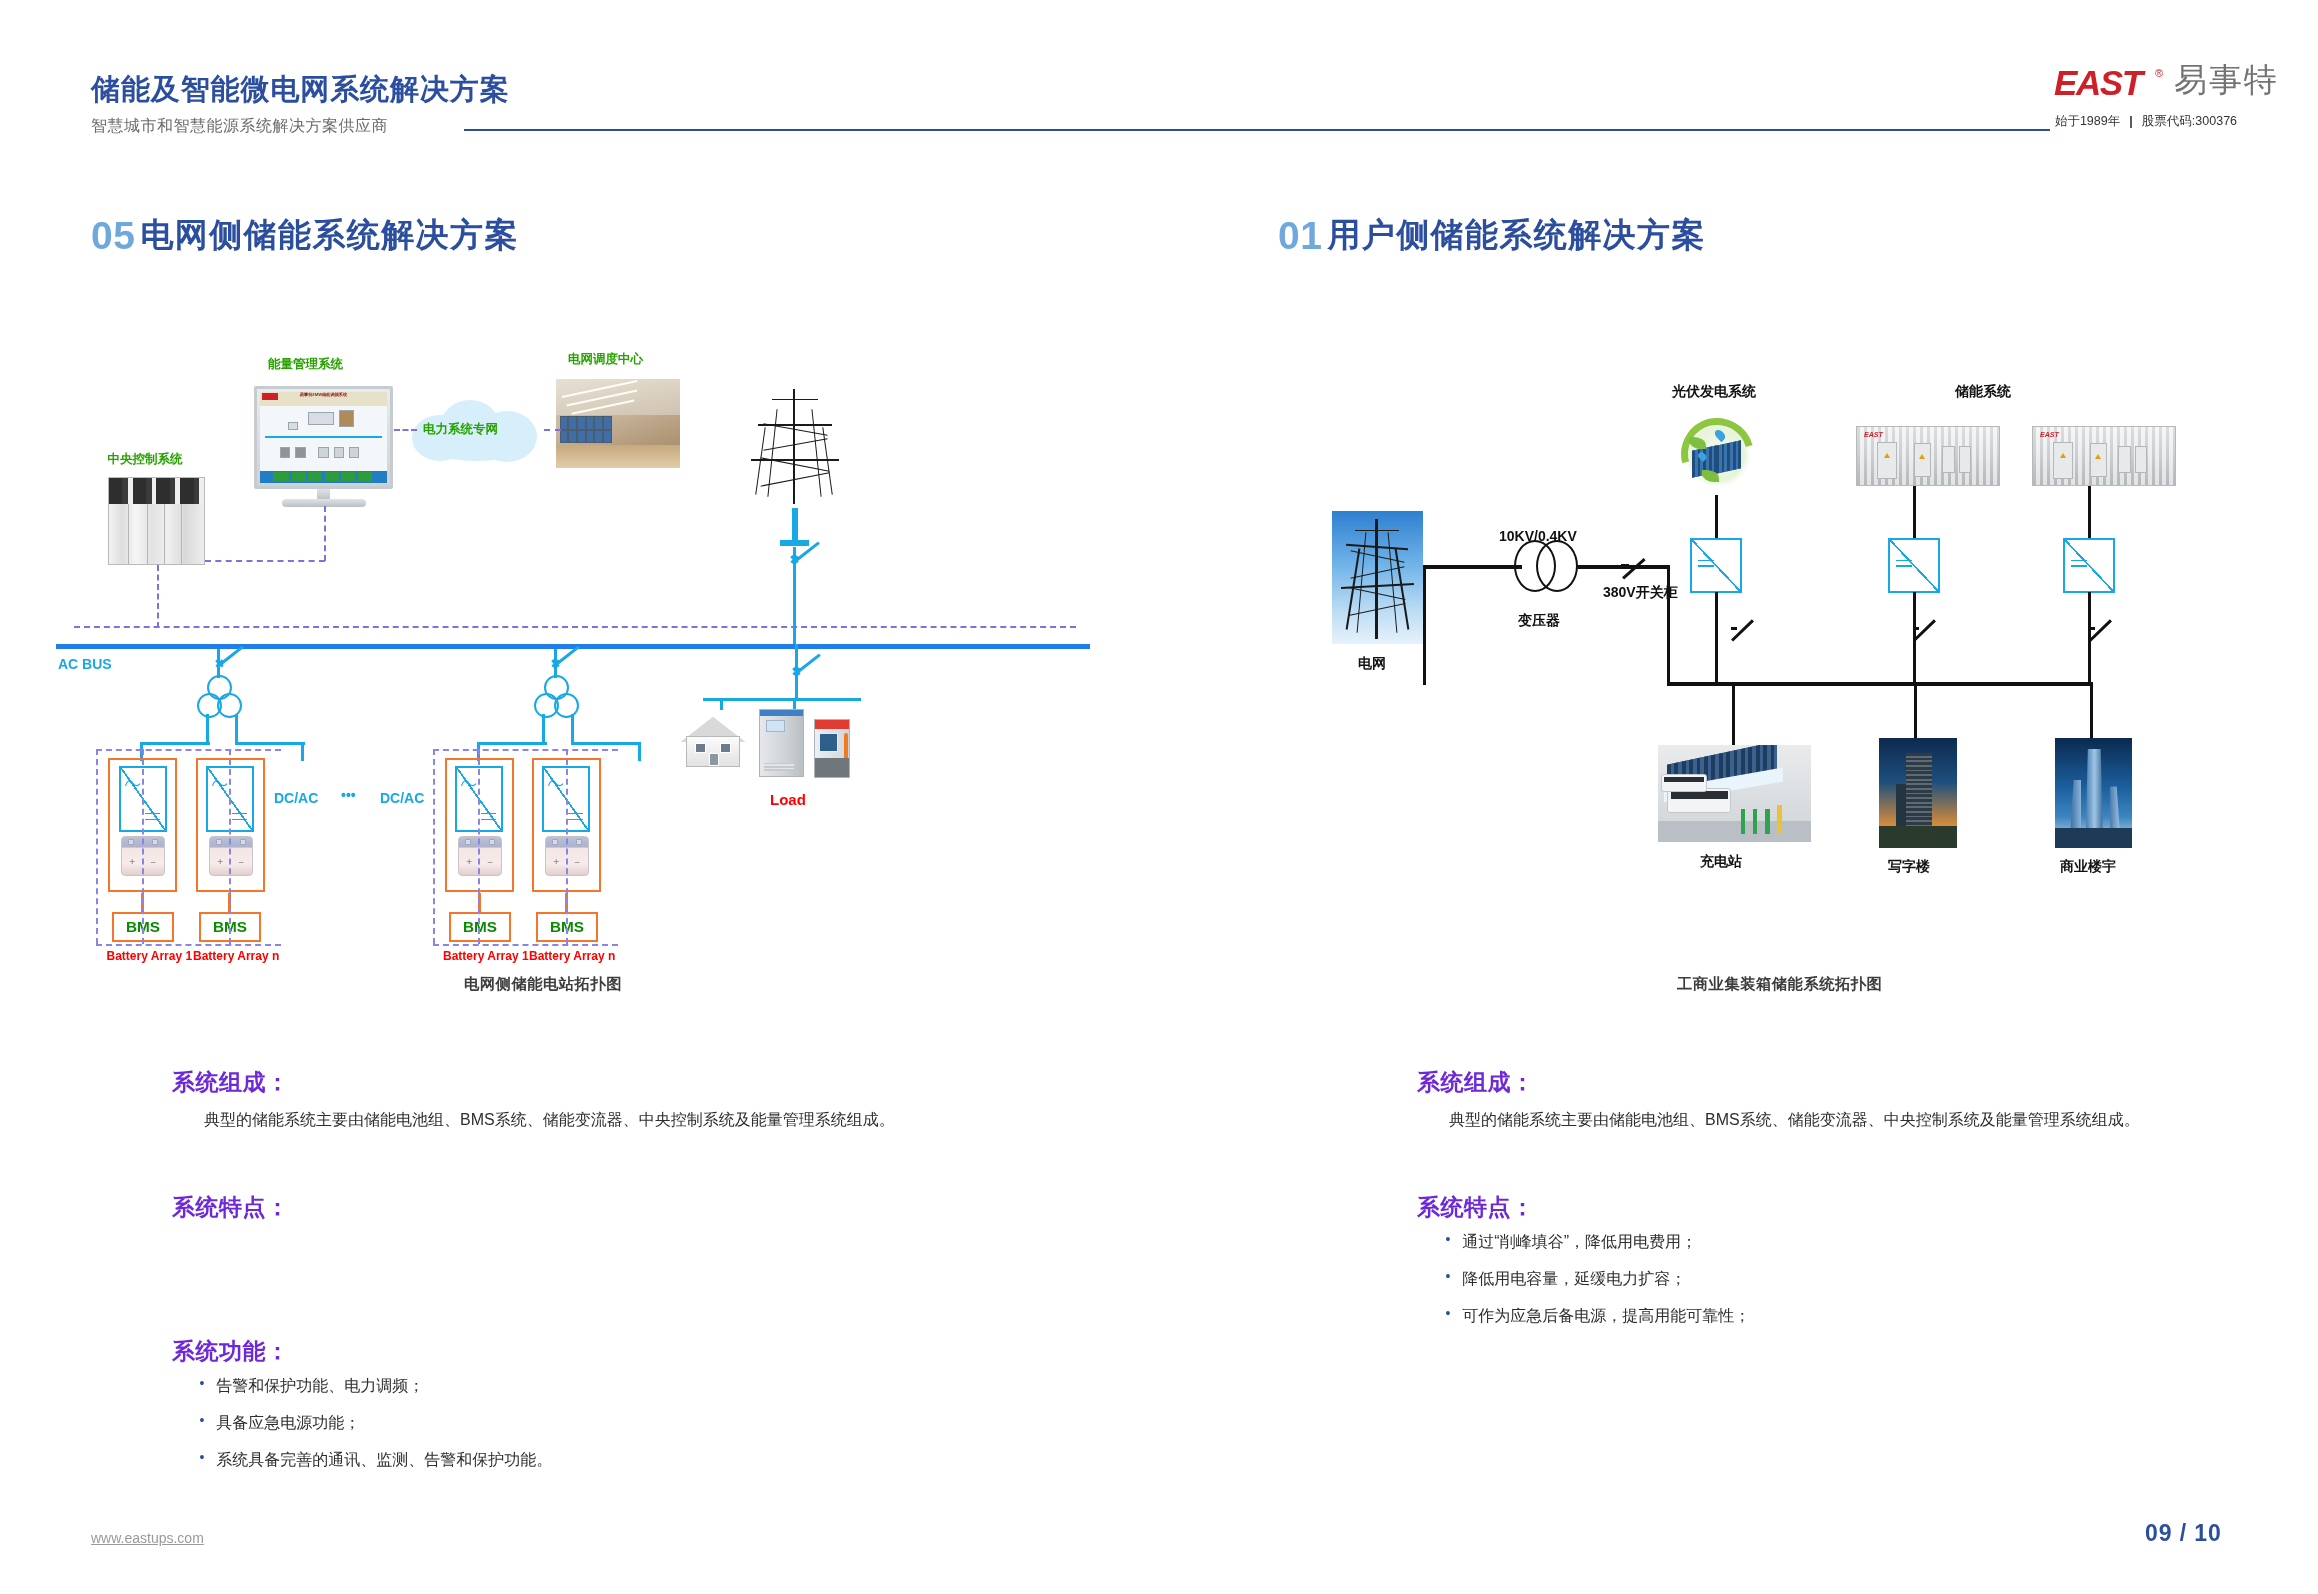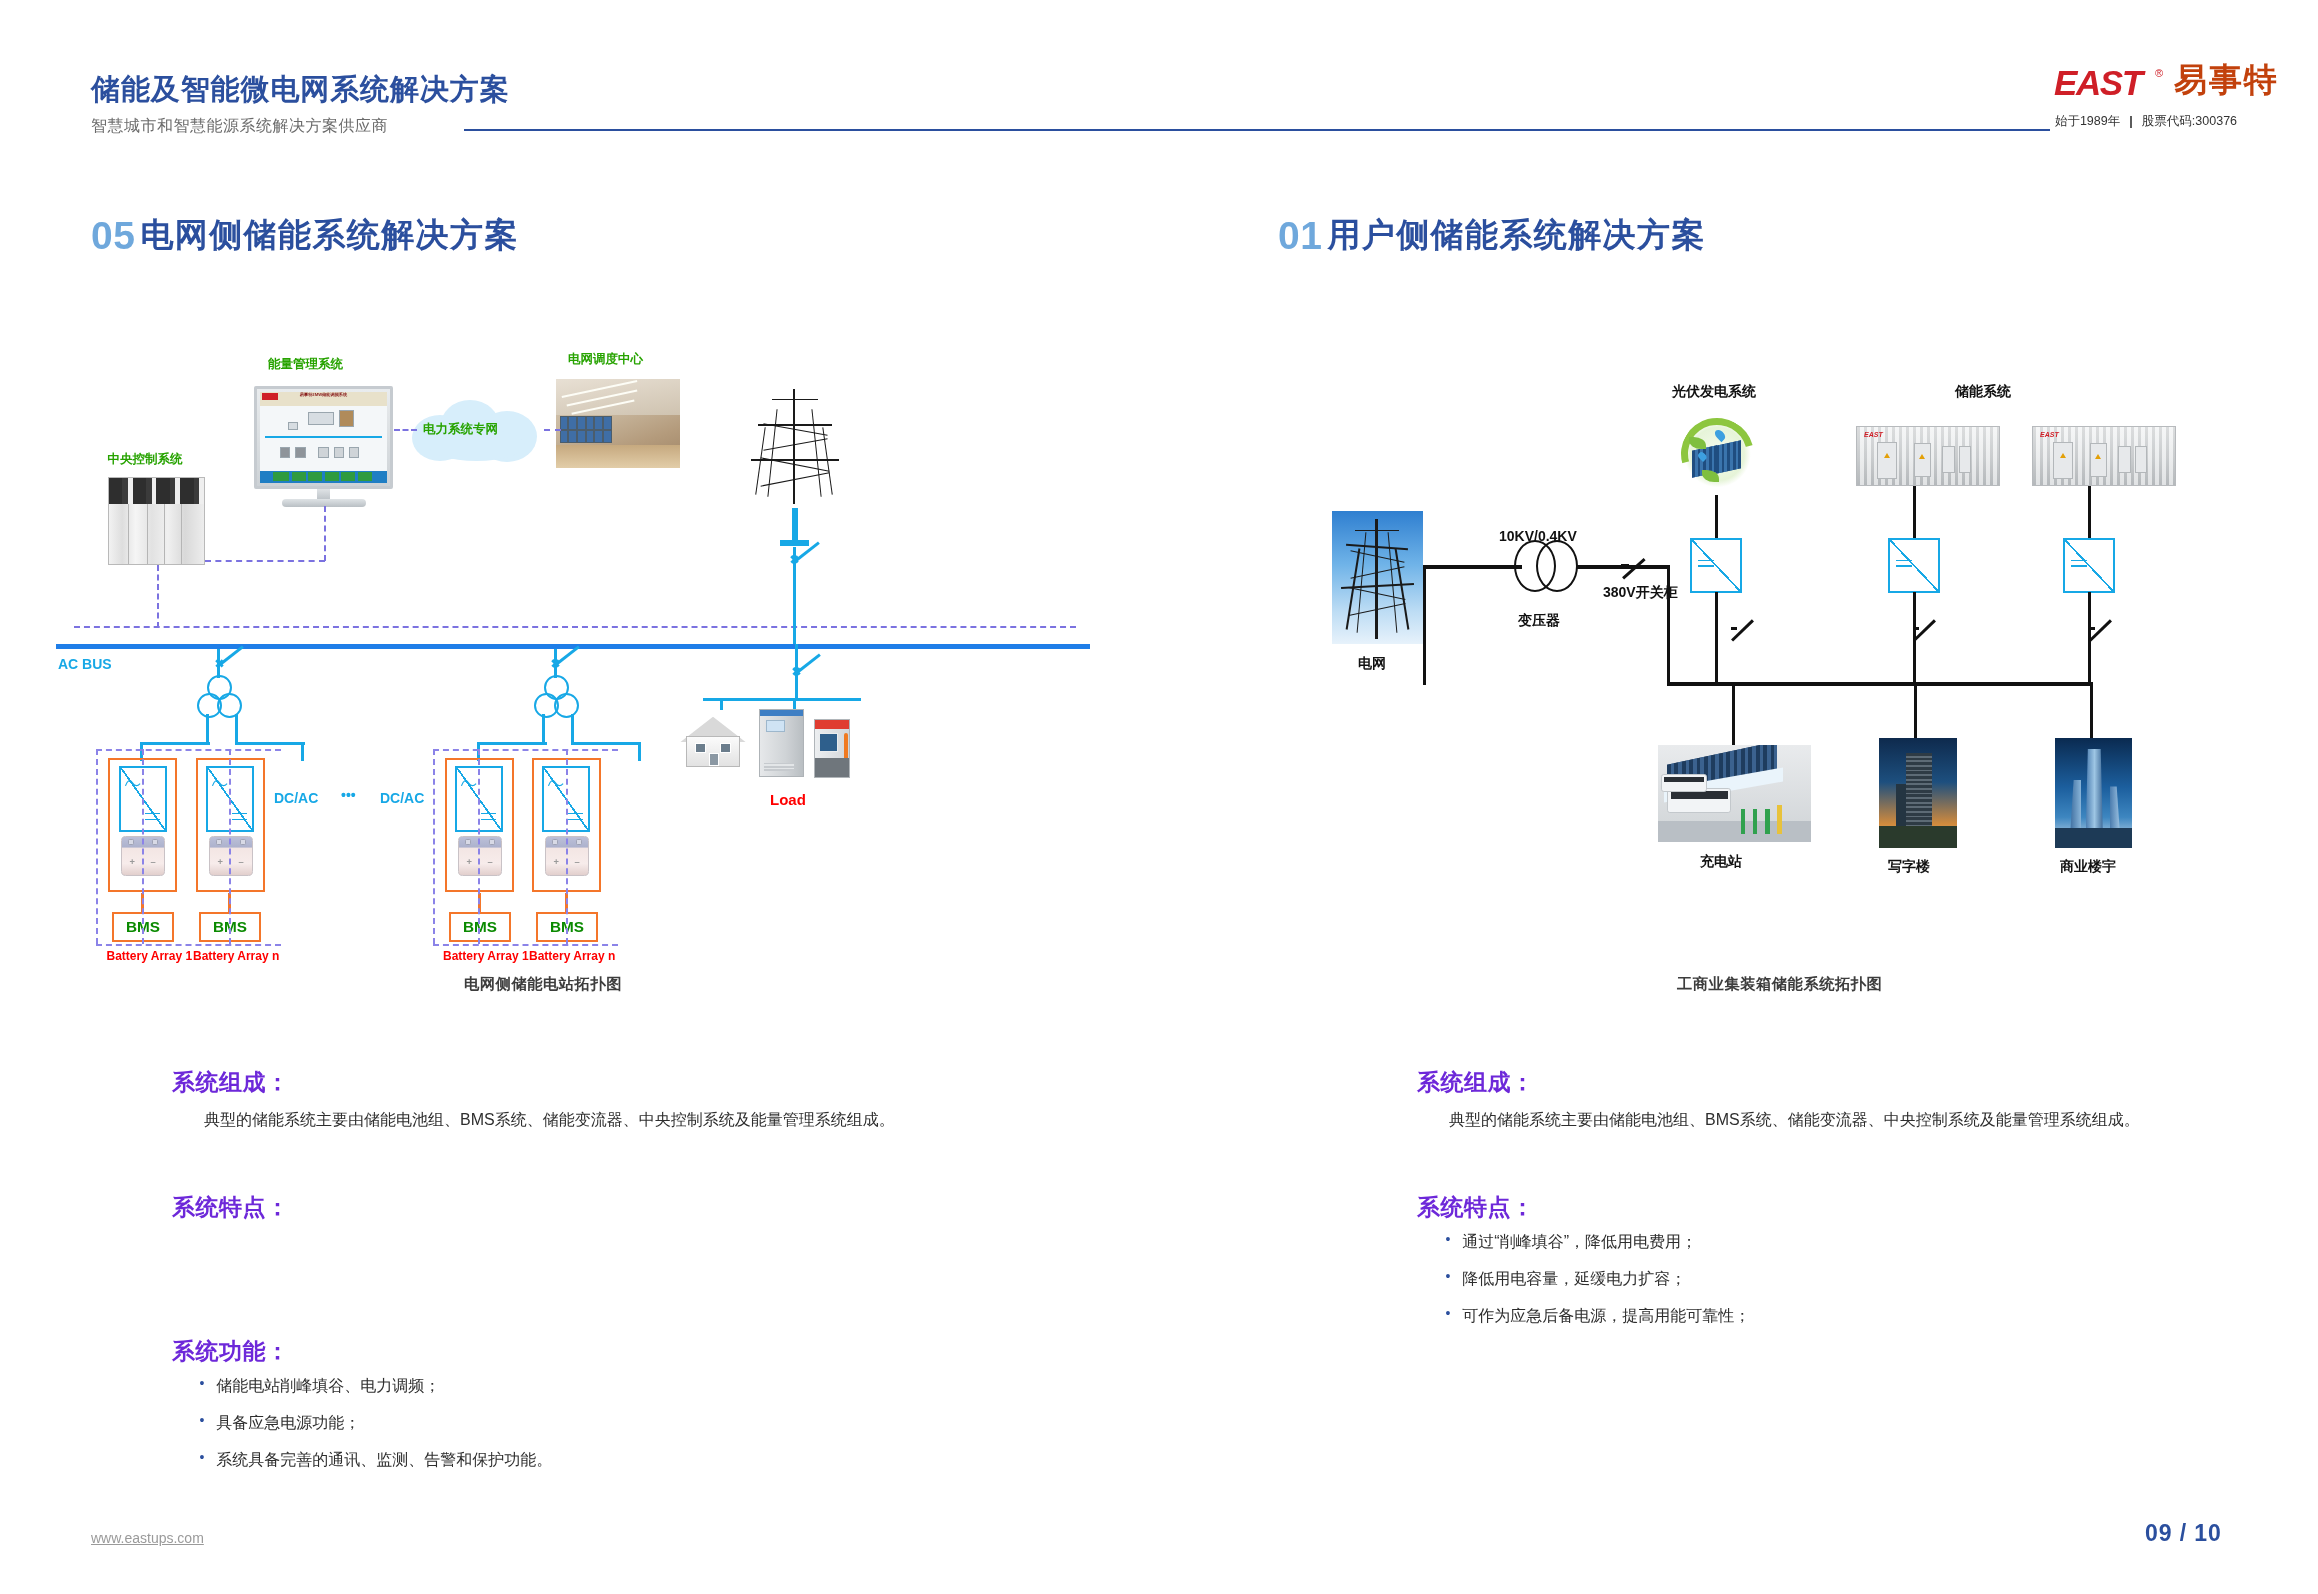--- a/index.html
+++ b/index.html
@@ -31,21 +31,21 @@
     position: absolute; left: 0px; top: 0px;
     font-size: 35px; font-weight: 700; color: #cf1f27;
     font-style: italic; letter-spacing: -1.4px; line-height: 1;
   }
   .logo-reg {
     position: absolute; left: 101px; top: 1.9px;
     font-size: 11px; color: #cf1f27;
   }
   .logo-cn {
     position: absolute; left: 120px; top: -1.9px;
-    font-size: 33px; font-weight: 700; color: #c2410c;
+    font-size: 33px; font-weight: 400; color: #737373;
     font-family: "DejaVu Serif", serif; letter-spacing: 1.9px; line-height: 1;
   }
   .logo-sub {
     position: absolute; left: 0.9px; top: 48px;
     font-size: 12.5px; color: #333; white-space: nowrap;
   }
   .logo-sub .bar { color:#333; font-weight:700; margin: 0 5.6px; }
 
   
   .col { position: absolute; top: 0; width: 1167px; height: 1594px; }
@@ -520,21 +520,21 @@
 
     <div class="dgm-cap" style="left:464px; top:974px;">电网侧储能电站拓扑图</div>
 
     <div class="txt-head" style="left:172px; top:1067px;">系统组成：</div>
     <div class="txt-para" style="left:172px; top:1107px; width:756px;">典型的储能系统主要由储能电池组、BMS系统、储能变流器、中央控制系统及能量管理系统组成。</div>
 
     <div class="txt-head" style="left:172px; top:1192px;">系统特点：</div>
 
     <div class="txt-head" style="left:172px; top:1336px;">系统功能：</div>
     <div class="bullets" style="left:195px; top:1374px; width:742px;">
-      <div class="bullet">储能电站削峰填谷、电力调频；</div>
+      <div class="bullet">告警和保护功能、电力调频；</div>
       <div class="bullet">具备应急电源功能；</div>
       <div class="bullet">系统具备完善的通讯、监测、告警和保护功能。</div>
     </div>
   </div>
 
   <div class="col col-right">
 
     <div class="sec-head" style="left:111px; top:213px;">
       <span class="sec-num">01</span><span class="sec-txt">用户侧储能系统解决方案</span>
     </div>

